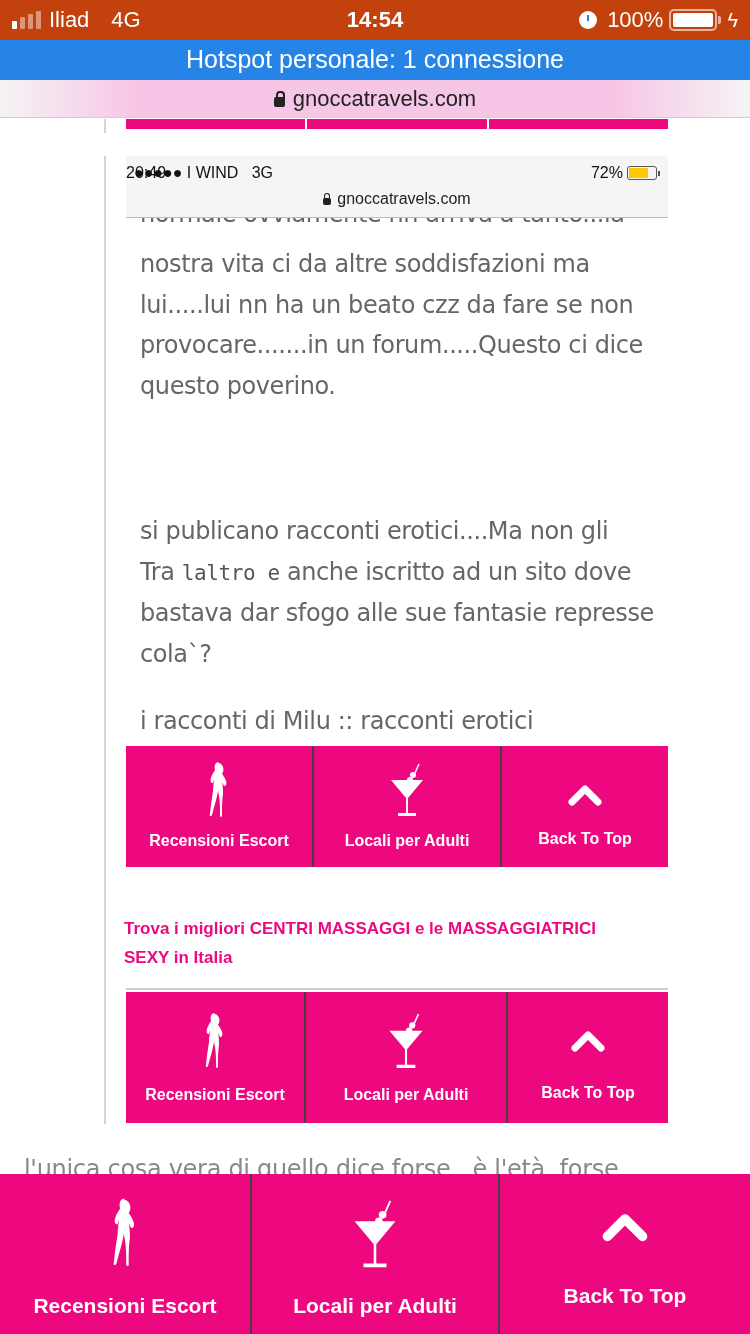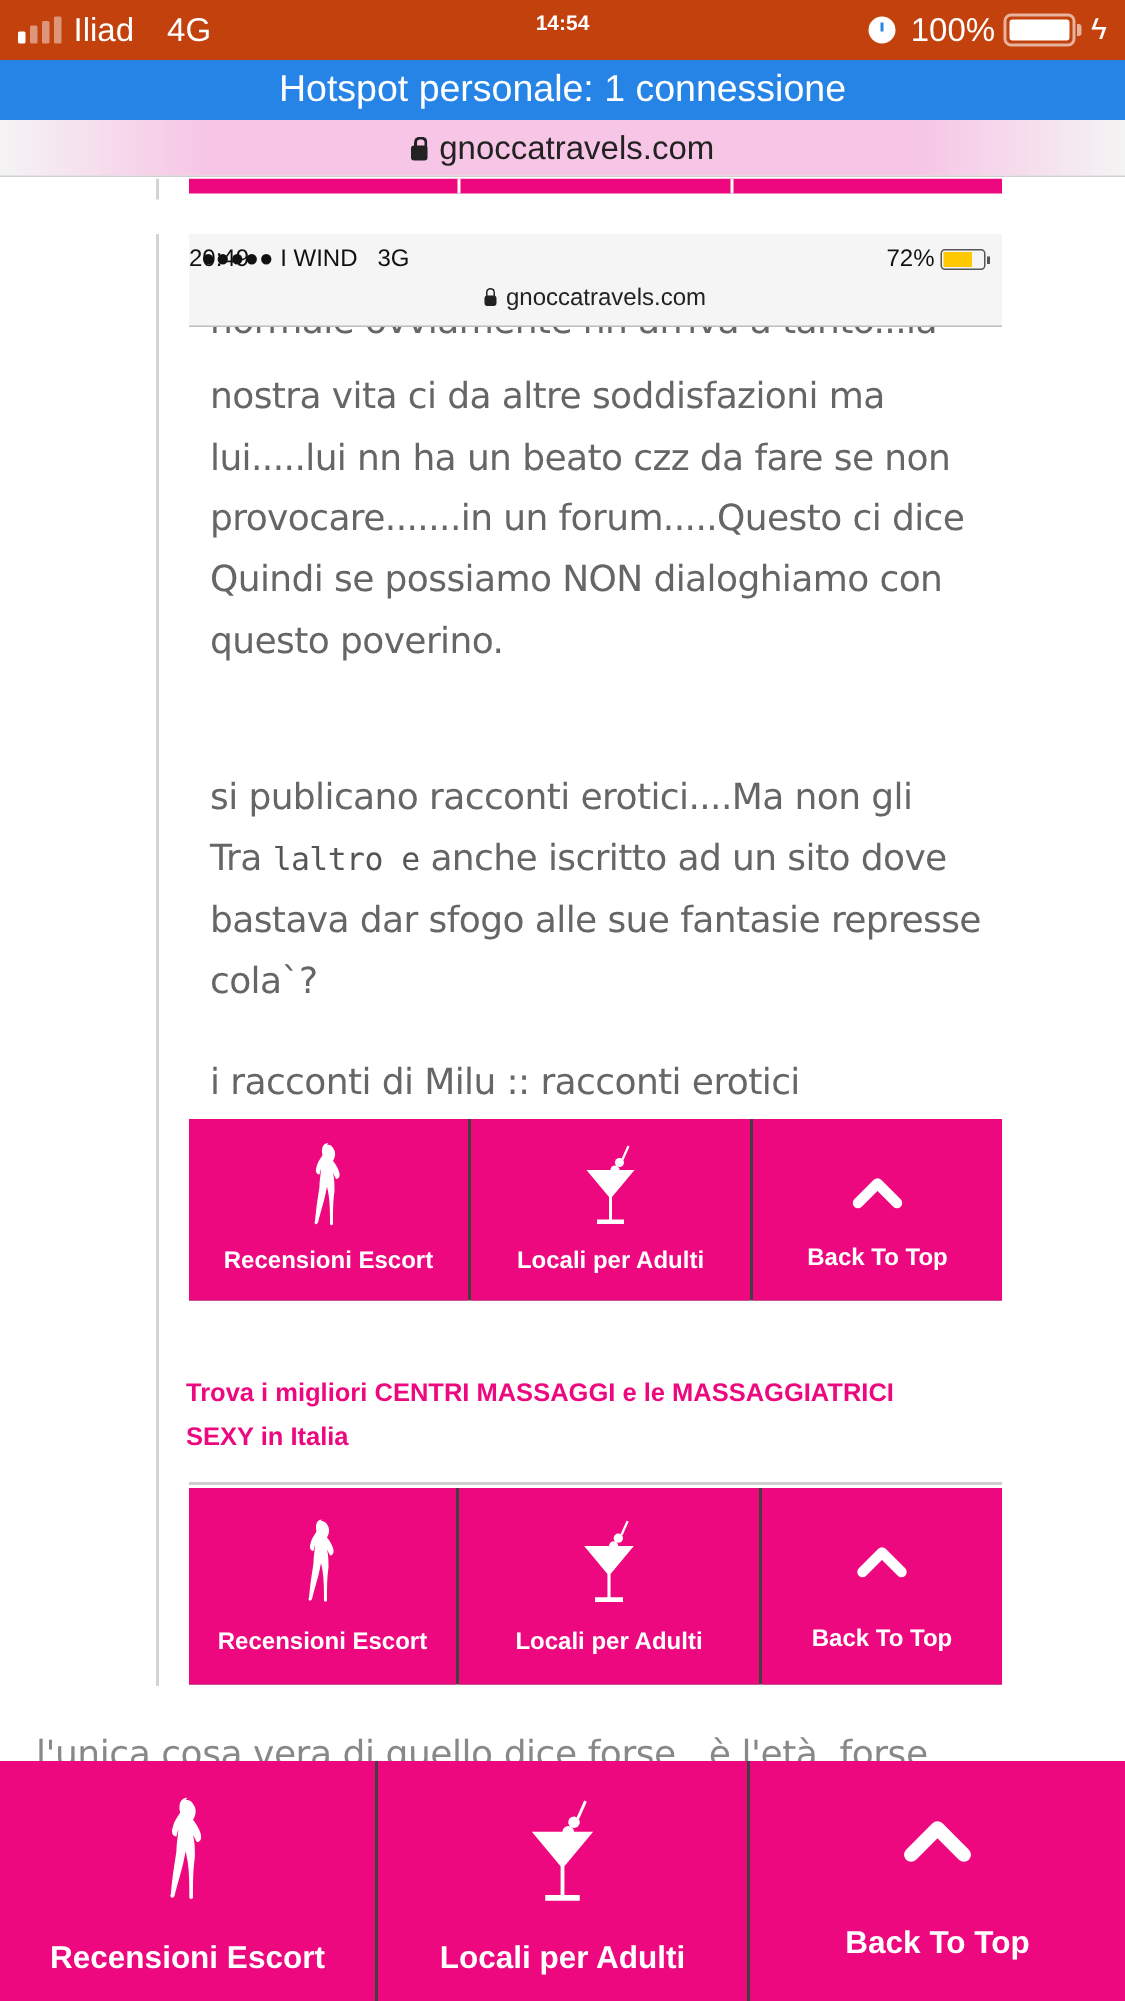--- a/index.html
+++ b/index.html
@@ -9,21 +9,21 @@
   
   .status-bar {
     position: absolute; left: 0; top: 0; width: 750px; height: 40px;
     background: #c2410c; color: #ffffff;
   }
   .sb-left { position: absolute; left: 12px; top: 7px; display: flex; align-items: center; font-size: 22px; }
   .signal { display: flex; align-items: flex-end; gap: 3px; height: 18px; margin-right: 8px; }
   .signal span { display: block; width: 5px; border-radius: 1px; background: rgba(255,255,255,0.45); }
   .signal span.on { background: #ffffff; }
   .sb-carrier { margin-right: 22px; }
-  .sb-time { position: absolute; left: 0; right: 0; top: 7px; text-align: center; font-size: 14px; font-weight: bold; }
+  .sb-time { position: absolute; left: 0; right: 0; top: 7px; text-align: center; font-size: 22px; font-weight: bold; }
   .sb-right { position: absolute; right: 12px; top: 7px; display: flex; align-items: center; font-size: 22px; }
   .alarm-icon { width: 18px; height: 18px; border-radius: 50%; background: #fff; position: relative; margin-right: 10px; }
   .alarm-icon::after { content: ""; position: absolute; left: 8px; top: 4px; width: 2px; height: 6px; background: #2684e6; }
   .battery { width: 48px; height: 22px; border: 2px solid rgba(255,255,255,0.6); border-radius: 5px; padding: 2px; margin-left: 6px; position: relative; }
   .battery .fill { width: 100%; height: 100%; background: #fff; border-radius: 2px; }
   .battery-nub { width: 3px; height: 8px; background: rgba(255,255,255,0.6); margin-left: 1px; border-radius: 0 2px 2px 0; }
   .bolt-icon { margin-left: 6px; font-size: 20px; }
 
   .hotspot-bar {
     position: absolute; left: 0; top: 40px; width: 750px; height: 40px;
@@ -137,21 +137,20 @@
   </div>
 
   <div class="clip-top">
       <span>normale ovviamente nn arriva a tanto...la</span>
     </div>
 
   <div class="body-text" style="top:125px">
     <div>nostra vita ci da altre soddisfazioni ma</div>
     <div>lui.....lui nn ha un beato czz da fare se non</div>
     <div>provocare.......in un forum.....Questo ci dice</div>
-    <div>Quindi se possiamo NON dialoghiamo con</div>
     <div>questo poverino.</div>
   </div>
 
   <div class="body-text" style="top:392px">
     <div>si publicano racconti erotici....Ma non gli</div>
     <div><span>Tra </span><span class="mono">laltro e</span><span> anche iscritto ad un sito dove</span></div>
     <div>bastava dar sfogo alle sue fantasie represse</div>
     <div>cola`?</div>
   </div>
 

